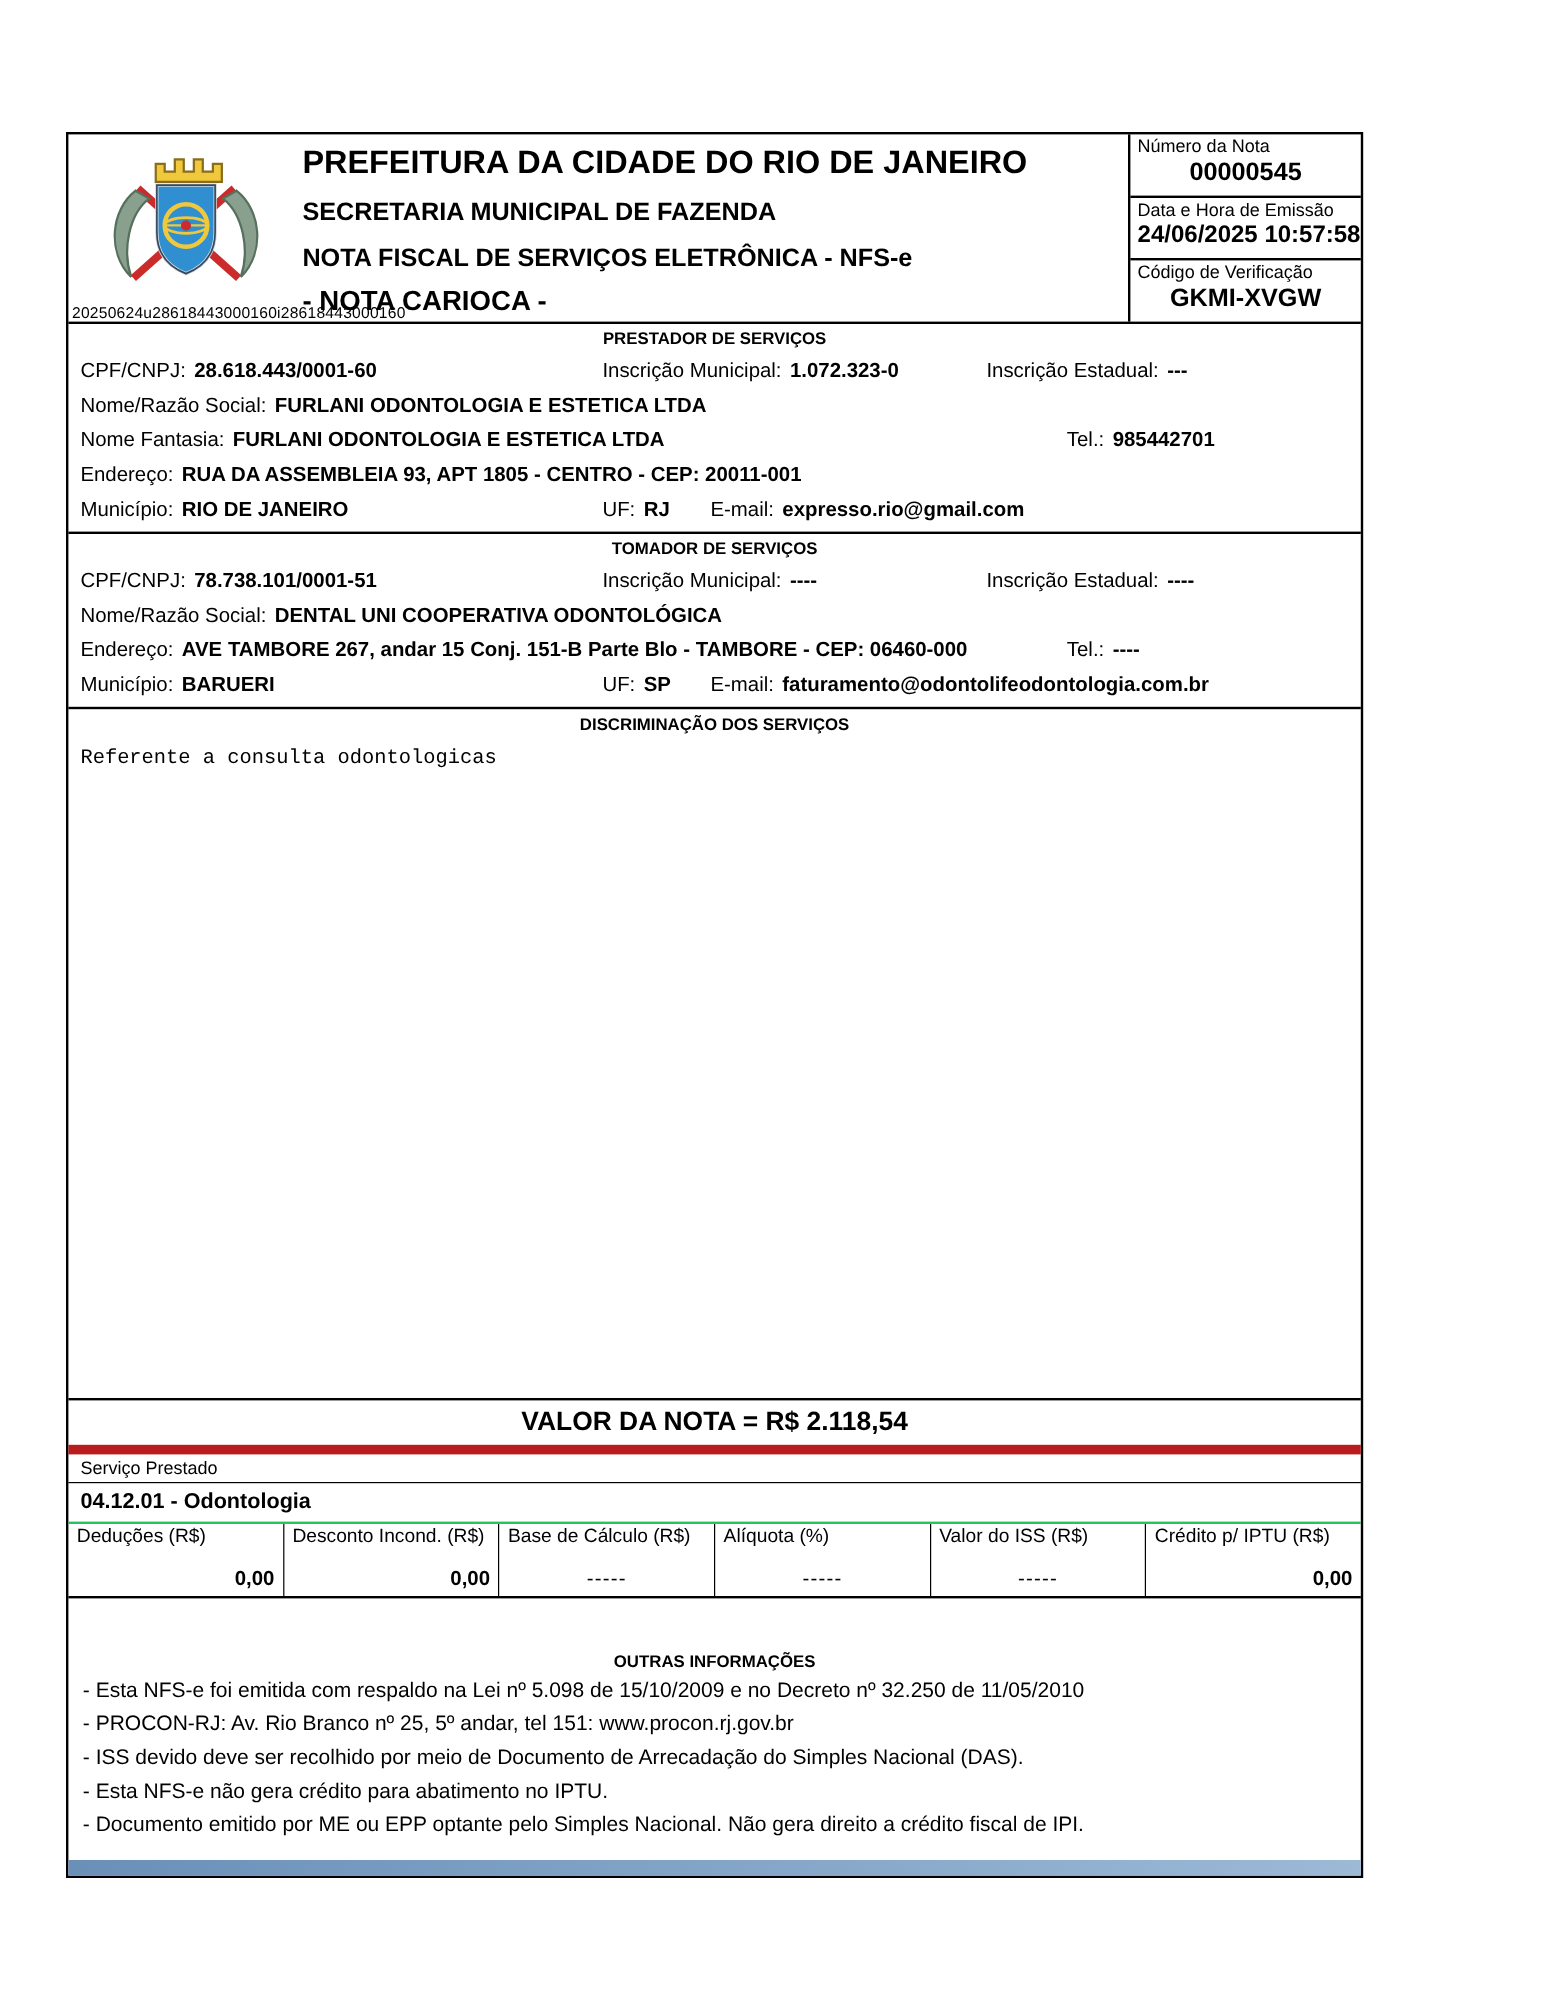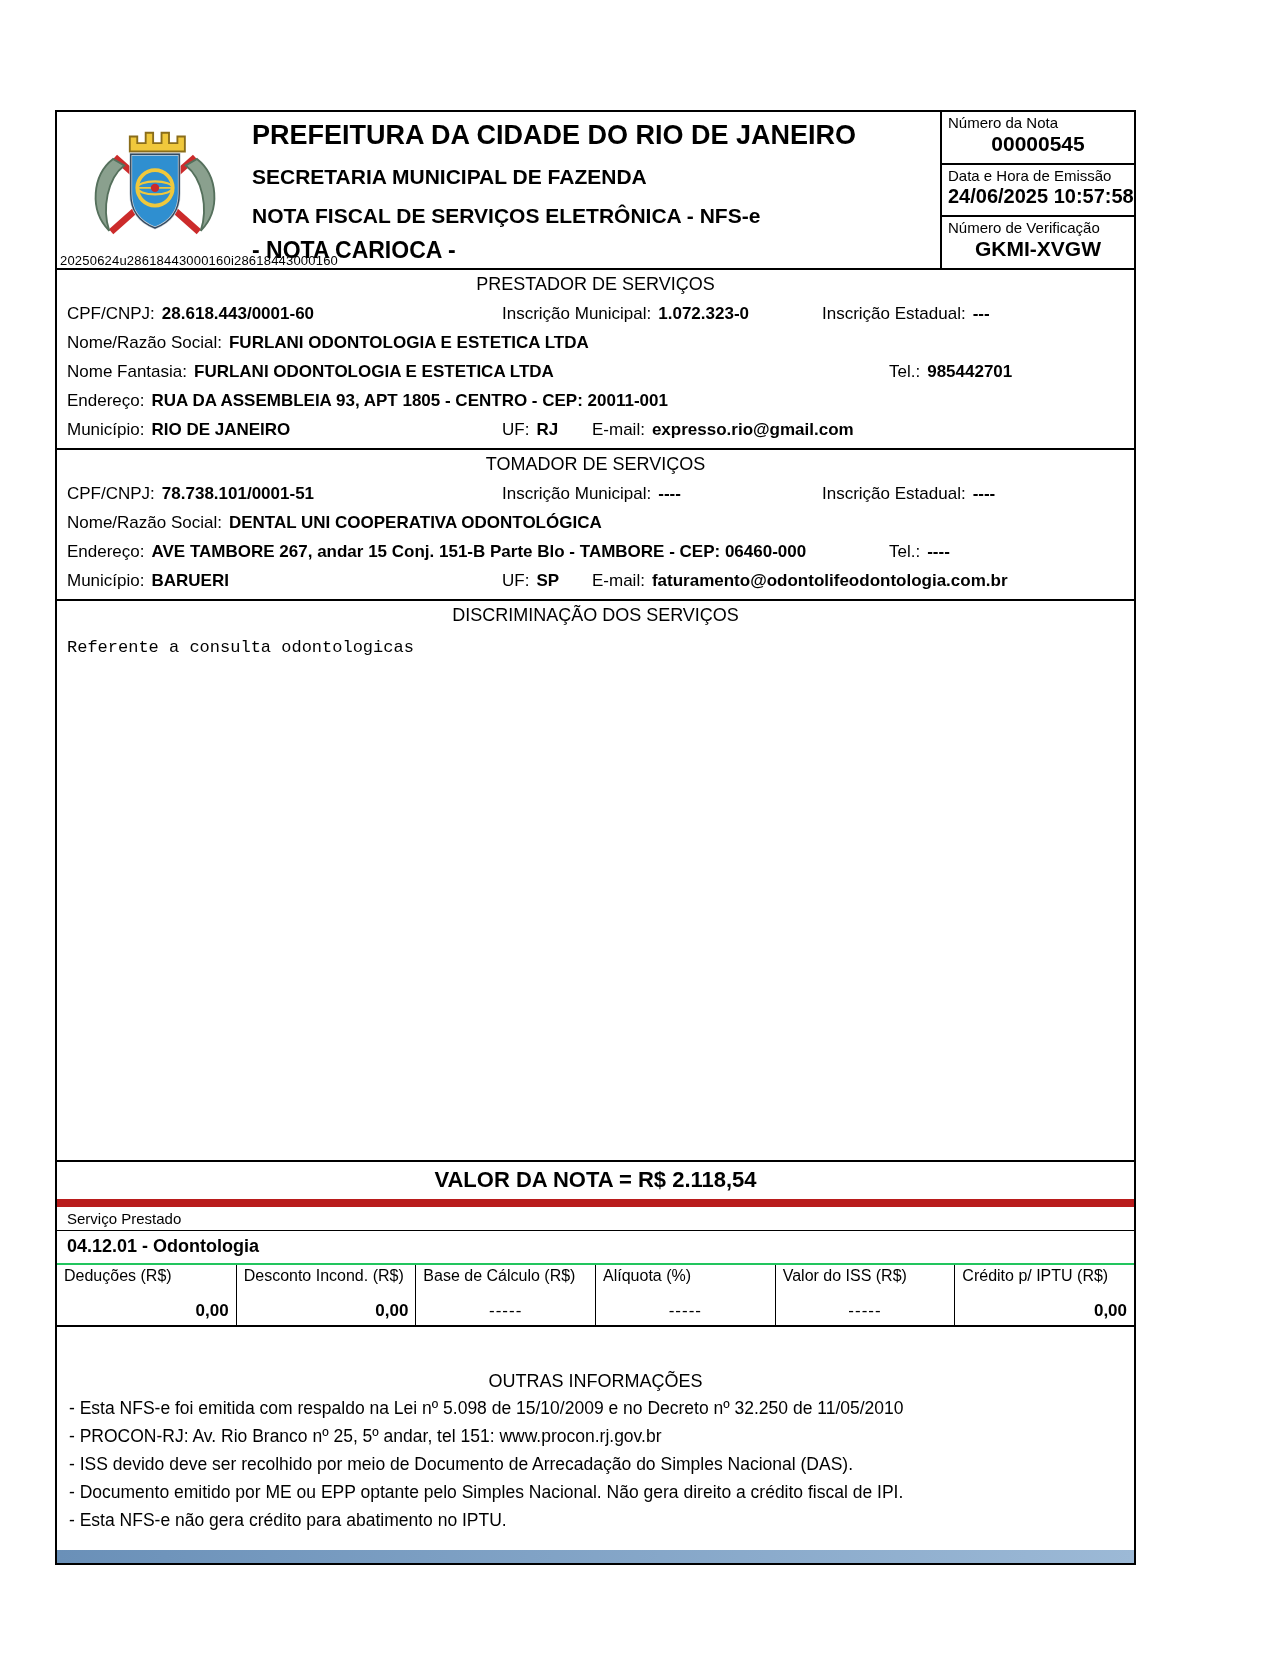--- a/index.html
+++ b/index.html
@@ -33,21 +33,21 @@
   .t3 { font-size: 21px; font-weight: bold; margin-top: 15px; }
   .t4 { font-size: 23px; font-weight: bold; margin-top: 9px; }
   .info-cell { width: 194px; border-left: 2px solid #000; display: flex; flex-direction: column; flex: 0 0 auto; }
   .info-box { flex: 1; padding: 2px 6px; border-bottom: 2px solid #000; }
   .info-box:last-child { border-bottom: none; }
   .info-label { font-size: 15px; }
   .info-value { font-size: 21px; font-weight: bold; text-align: center; white-space: nowrap; margin-top: 1px; }
   .info-value.datetime { font-size: 20px; }
 
   
-  .section-title { text-align: center; font-weight: normal; font-size: 18px; padding: 4px 0 2px 0; }
+  .section-title { text-align: center; font-weight: bold; font-size: 14px; padding: 4px 0 2px 0; }
   .party { border-bottom: 2px solid #000; flex: 0 0 auto; padding-bottom: 6px; }
   .frow { display: flex; padding: 5px 10px 0 10px; font-size: 17px; line-height: 24px; }
   .seg { white-space: nowrap; }
   .seg.w1 { width: 435px; flex: 0 0 auto; }
   .seg.w2 { width: 320px; flex: 0 0 auto; }
   .seg.w-uf { width: 90px; flex: 0 0 auto; }
   .seg.grow { flex: 1; white-space: normal; }
   .seg.tel { flex: 0 0 235px; }
   .lbl { margin-right: 7px; }
   .val { font-weight: bold; }
@@ -133,21 +133,21 @@
     <div class="info-cell">
       <div class="info-box">
         <div class="info-label">Número da Nota</div>
         <div class="info-value">00000545</div>
       </div>
       <div class="info-box">
         <div class="info-label">Data e Hora de Emissão</div>
         <div class="info-value datetime">24/06/2025 10:57:58</div>
       </div>
       <div class="info-box">
-        <div class="info-label">Número de Verificação</div>
+        <div class="info-label">Código de Verificação</div>
         <div class="info-value">GKMI-XVGW</div>
       </div>
     </div>
   </div>
 
   <div class="party">
     <div class="section-title">PRESTADOR DE SERVIÇOS</div>
     <div class="frow">
       <span class="seg w1"><span class="lbl">CPF/CNPJ:</span><span class="val">28.618.443/0001-60</span></span>
       <span class="seg w2"><span class="lbl">Inscrição Municipal:</span><span class="val">1.072.323-0</span></span>
@@ -226,19 +226,19 @@
       <div class="tax-label">Crédito p/ IPTU (R$)</div>
       <div class="tax-value num">0,00</div>
     </div>
   </div>
 
   <div class="outras">
     <div class="section-title">OUTRAS INFORMAÇÕES</div>
     <div class="outras-line">- Esta NFS-e foi emitida com respaldo na Lei nº 5.098 de 15/10/2009 e no Decreto nº 32.250 de 11/05/2010</div>
     <div class="outras-line">- PROCON-RJ: Av. Rio Branco nº 25, 5º andar, tel 151: www.procon.rj.gov.br</div>
     <div class="outras-line">- ISS devido deve ser recolhido por meio de Documento de Arrecadação do Simples Nacional (DAS).</div>
+    <div class="outras-line">- Esta NFS-e não gera crédito para abatimento no IPTU.</div>
     <div class="outras-line">- Documento emitido por ME ou EPP optante pelo Simples Nacional. Não gera direito a crédito fiscal de IPI.</div>
-    <div class="outras-line">- Esta NFS-e não gera crédito para abatimento no IPTU.</div>
   </div>
 
   <div class="footer-bar"></div>
 
 </div>
 
 </body></html>

